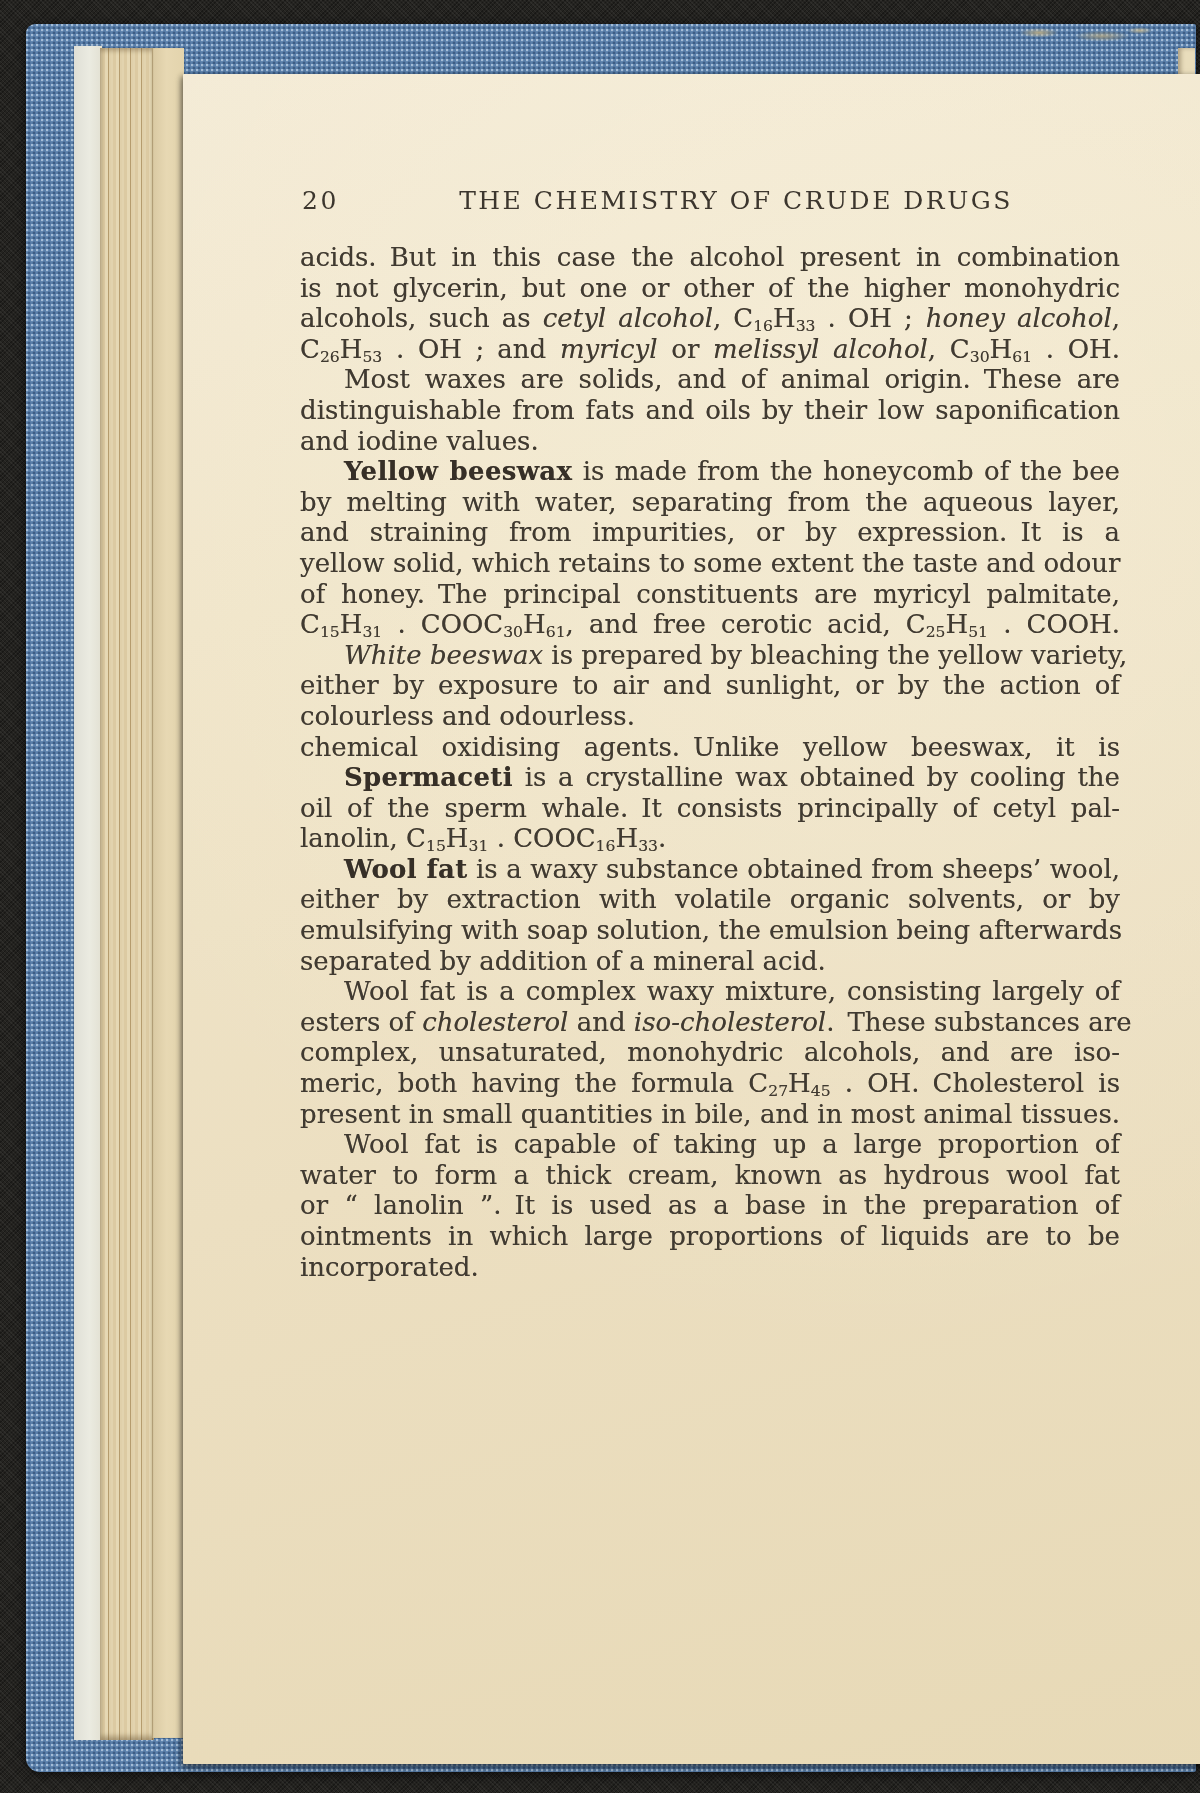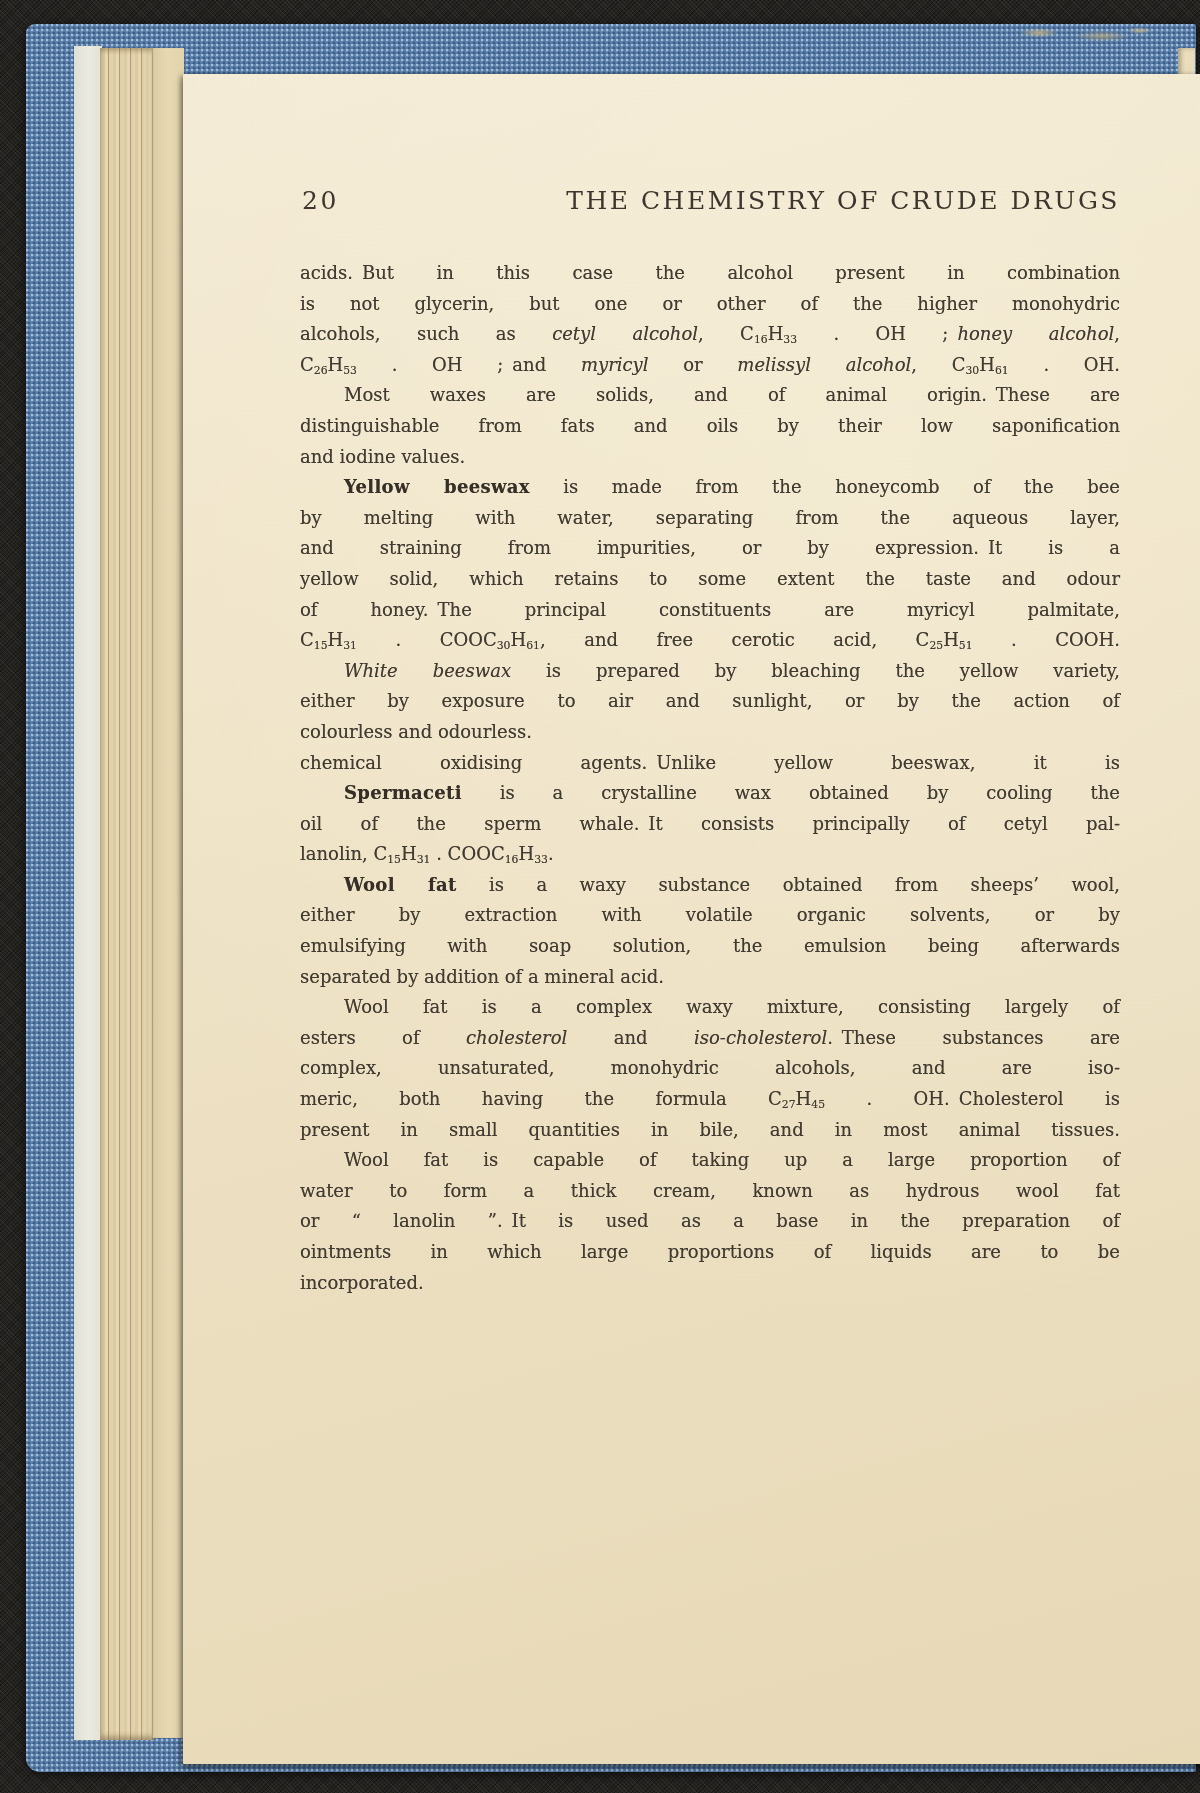--- a/index.html
+++ b/index.html
@@ -79,24 +79,24 @@
     position:absolute;right:0;top:0;width:42px;height:100%;
     background:linear-gradient(90deg, rgba(0,0,0,0) 0%, rgba(146,116,66,0.10) 45%,
                rgba(132,104,58,0.30) 82%, rgba(222,209,175,0.85) 96%, rgba(150,125,80,0.5) 100%);
     border-radius:0 3px 2px 0;
   }
   .page-header{
     position:absolute;left:117px;top:112px;width:820px;height:34px;
     color:#3c362e;font-size:25px;letter-spacing:2.5px;
   }
   .page-number{position:absolute;left:2px;top:0;}
-  .running-title{display:block;text-align:right;padding-left:52px;}
+  .running-title{display:block;text-align:center;padding-left:52px;}
   .text-block{
-    position:absolute;left:117px;top:184px;width:820px;
-    color:#403a31;font-size:18px;
+    position:absolute;left:117px;top:168px;width:820px;
+    color:#403a31;font-size:26px;
     text-shadow:0 0 0.5px rgba(62,52,40,0.55);
   }
   .line{
     height:30.6px;line-height:30.6px;white-space:nowrap;
     text-align:justify;text-align-last:left;
   }
   .line.just{text-align-last:justify;}
   .line.indent{text-indent:44px;}
   .line em{}
   .line strong{font-weight:bold;color:#362f27;letter-spacing:0.3px;}

